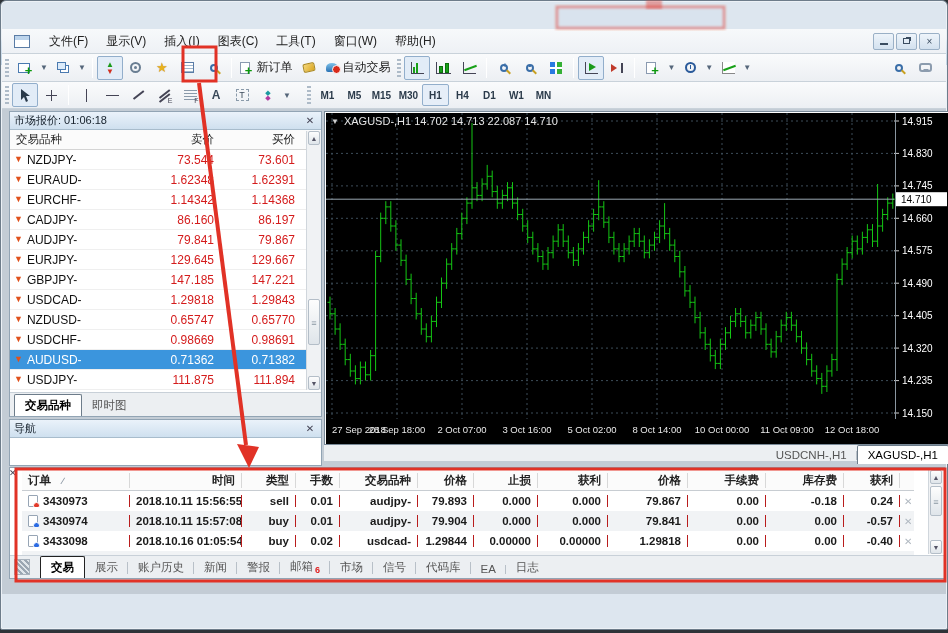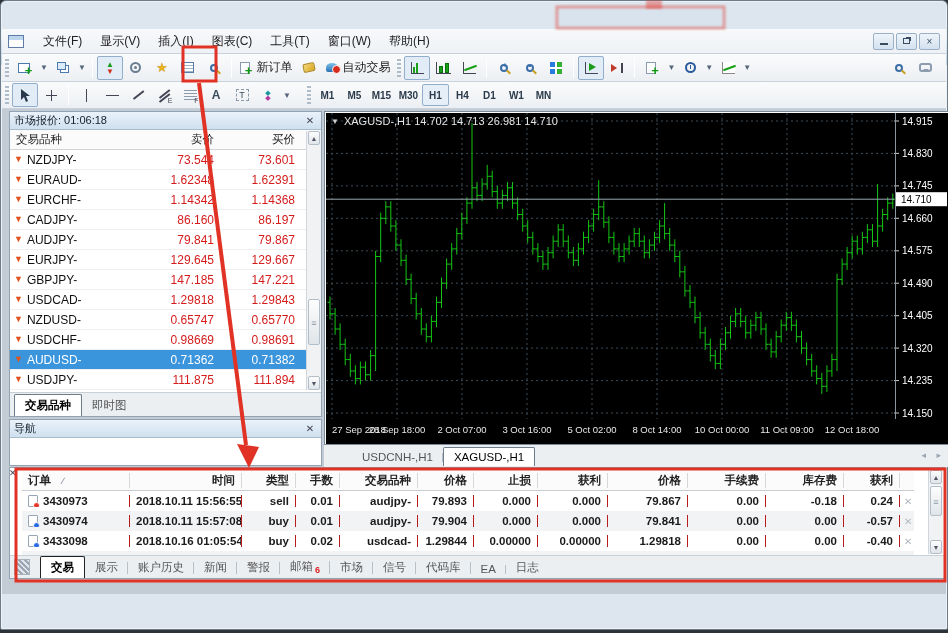--- a/index.html
+++ b/index.html
@@ -27,21 +27,21 @@
   .wbtn:first-child { border-radius:3px 0 0 3px; }
   .wbtn.close { width:44px; border-radius:0 3px 3px 0; border:1px solid #8d3a34;
     background:linear-gradient(#eb9a8e,#d4564a 45%,#b3342c); color:#fff; font-weight:bold; }
   .glyph-min { width:10px; height:3px; background:#3a4a5a; margin-top:7px; }
   .glyph-restore { width:8px; height:7px; border:1px solid #3a4a5a; box-shadow:2px -2px 0 -1px #3a4a5a; }
   .glyph-x { color:#fff; font-size:13px; font-weight:bold; line-height:1; }
 
   
   .menubar { position:absolute; left:1px; right:1px; top:28px; height:25px;
     background:linear-gradient(#f7f9fb,#eef1f5); border-bottom:1px solid #c9d2da;
-    display:flex; align-items:center; padding-left:6px; }
+    display:flex; align-items:center; padding-left:12px; }
   .menu-ico { width:16px; height:13px; border:1px solid #5a7ca6; background:
     linear-gradient(#bcd4ec 0 4px,#fff 4px) ; margin-right:10px; }
   .menu-item { padding:3px 9px; color:#222; cursor:default; }
   .mdi-controls { margin-left:auto; display:flex; gap:2px; margin-right:6px; }
   .mdibtn { width:21px; height:17px; border:1px solid #9ab0c6; border-radius:2px;
     background:linear-gradient(#eef4fa,#d3e1ef); display:flex; align-items:center; justify-content:center;
     color:#3a4c60; font-size:10px; }
   .glyph-mmin { width:8px; height:2px; background:#3a4c60; margin-top:6px; }
   .glyph-mrestore { width:7px; height:6px; border:1px solid #3a4c60; box-shadow:2px -2px 0 -1px #3a4c60; }
 
@@ -154,22 +154,22 @@
   .tab:not(.active):not(:last-child):after { content:""; position:absolute; right:0; top:4px; bottom:4px; width:1px; background:#b8c0c8; }
   #navigator { left:7px; top:310px; width:313px; height:47px; }
   #nav-tabs { height:22px; }
 
   
   #chart-window { position:absolute; left:322px; top:2px; width:625px; height:334px;
     background:#000; border:1px solid #7a8a98; box-shadow:inset 1px 1px 0 #fff; }
   #chart-svg { position:absolute; left:1px; top:1px; }
   .chart-overlay { position:absolute; left:6px; top:3px; color:#e6e6e6; font-size:11px; display:flex; gap:5px; align-items:center; }
   .chart-overlay .tri { font-size:8px; color:#cfcfcf; }
-  #chart-tabs-row { position:absolute; left:322px; top:336px; width:625px; height:22px;
-    background:#eceff2; display:flex; align-items:center; padding-left:28px; }
+  #chart-tabs-row { position:absolute; left:322px; top:336px; width:625px; height:16px;
+    background:#eceff2; display:flex; align-items:flex-end; padding-left:28px;flex-direction:column; }
   #chart-tabs .tab.active { font-weight:normal; }
   .tab-scroll { margin-left:auto; margin-bottom:3px; margin-right:4px; color:#9aa6b2; font-size:9px; letter-spacing:4px; }
 
   
   #terminal { position:absolute; left:7px; right:1px; top:358px; height:112px; background:#fff;
     border:1px solid #92a4b4; }
   .term-x { position:absolute; left:-1px; top:0px; font-size:9px; color:#445; }
   #term-grid { position:absolute; left:12px; top:3px; right:30px; }
   .trow { display:grid; height:20px; align-items:center;font-weight:bold; }
   .trow.head { border-bottom:1px solid #c8cdd2; background:#fbfbfb; }
@@ -938,21 +938,21 @@
           <line x1="561.7" y1="90.1" x2="564.2" y2="90.1" stroke="#14C614" stroke-width="1"></line>
           <line x1="566.8" y1="80.5" x2="566.8" y2="95.8" stroke="#14C614" stroke-width="1"></line>
           <line x1="564.3" y1="90.1" x2="566.8" y2="90.1" stroke="#14C614" stroke-width="1"></line>
           <line x1="566.8" y1="86.2" x2="569.3" y2="86.2" stroke="#14C614" stroke-width="1"></line>
           <line x1="0" y1="86.2" x2="568" y2="86.2" stroke="#9aa8b2" stroke-width="1"></line>
           <rect x="570" y="79.2" width="51" height="14" fill="#ffffff"></rect>
           <text x="575" y="89.7" fill="#000" font-size="10" font-family="Liberation Sans,sans-serif">14.710</text>
         </svg>
       <div class="chart-overlay">
         <span class="tri">▼</span>
-        <span>XAGUSD-,H1  14.702 14.713 26.981 14.710</span>
+        <span>XAGUSD-,H1  14.702 14.713 22.087 14.710</span>
       </div>
     </div>
     <div id="chart-tabs-row">
       <div id="chart-tabs" style="display:flex;align-items:flex-end">
           <div class="tab"><span>USDCNH-,H1</span></div>
           <div class="tab active"><span>XAGUSD-,H1</span></div>
         </div>
       <span class="tab-scroll">◂ ▸</span>
     </div>
 

